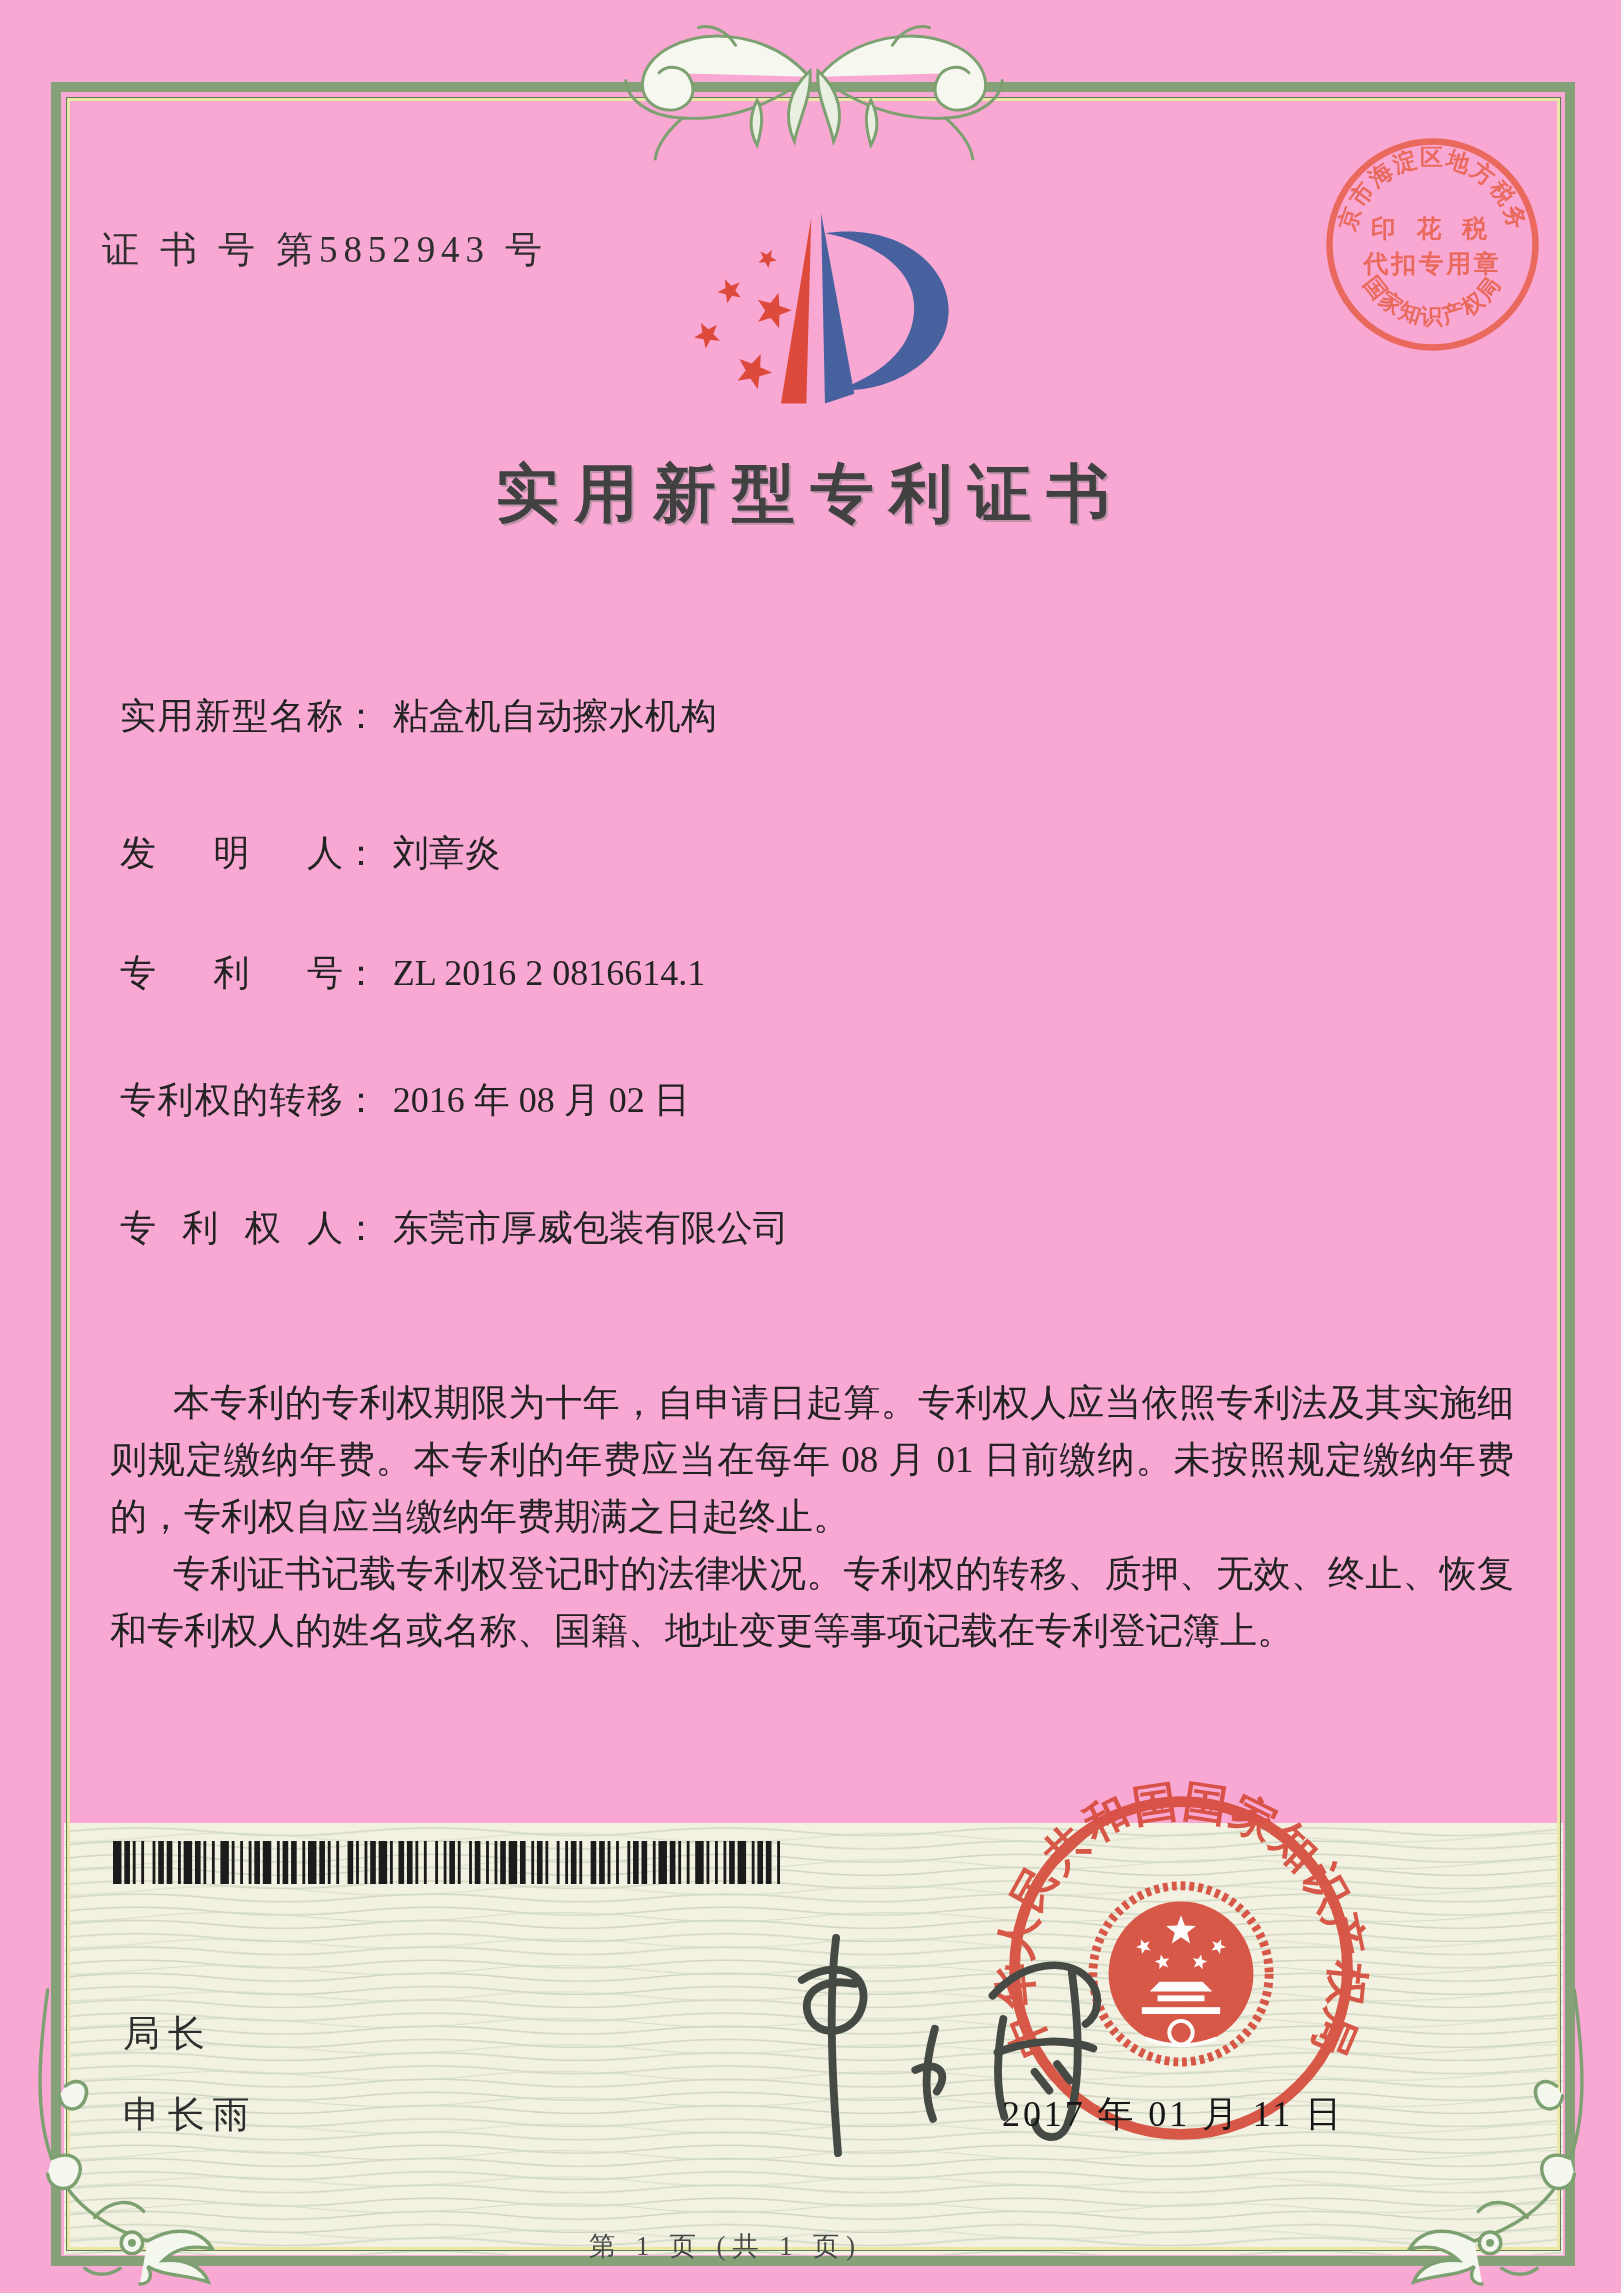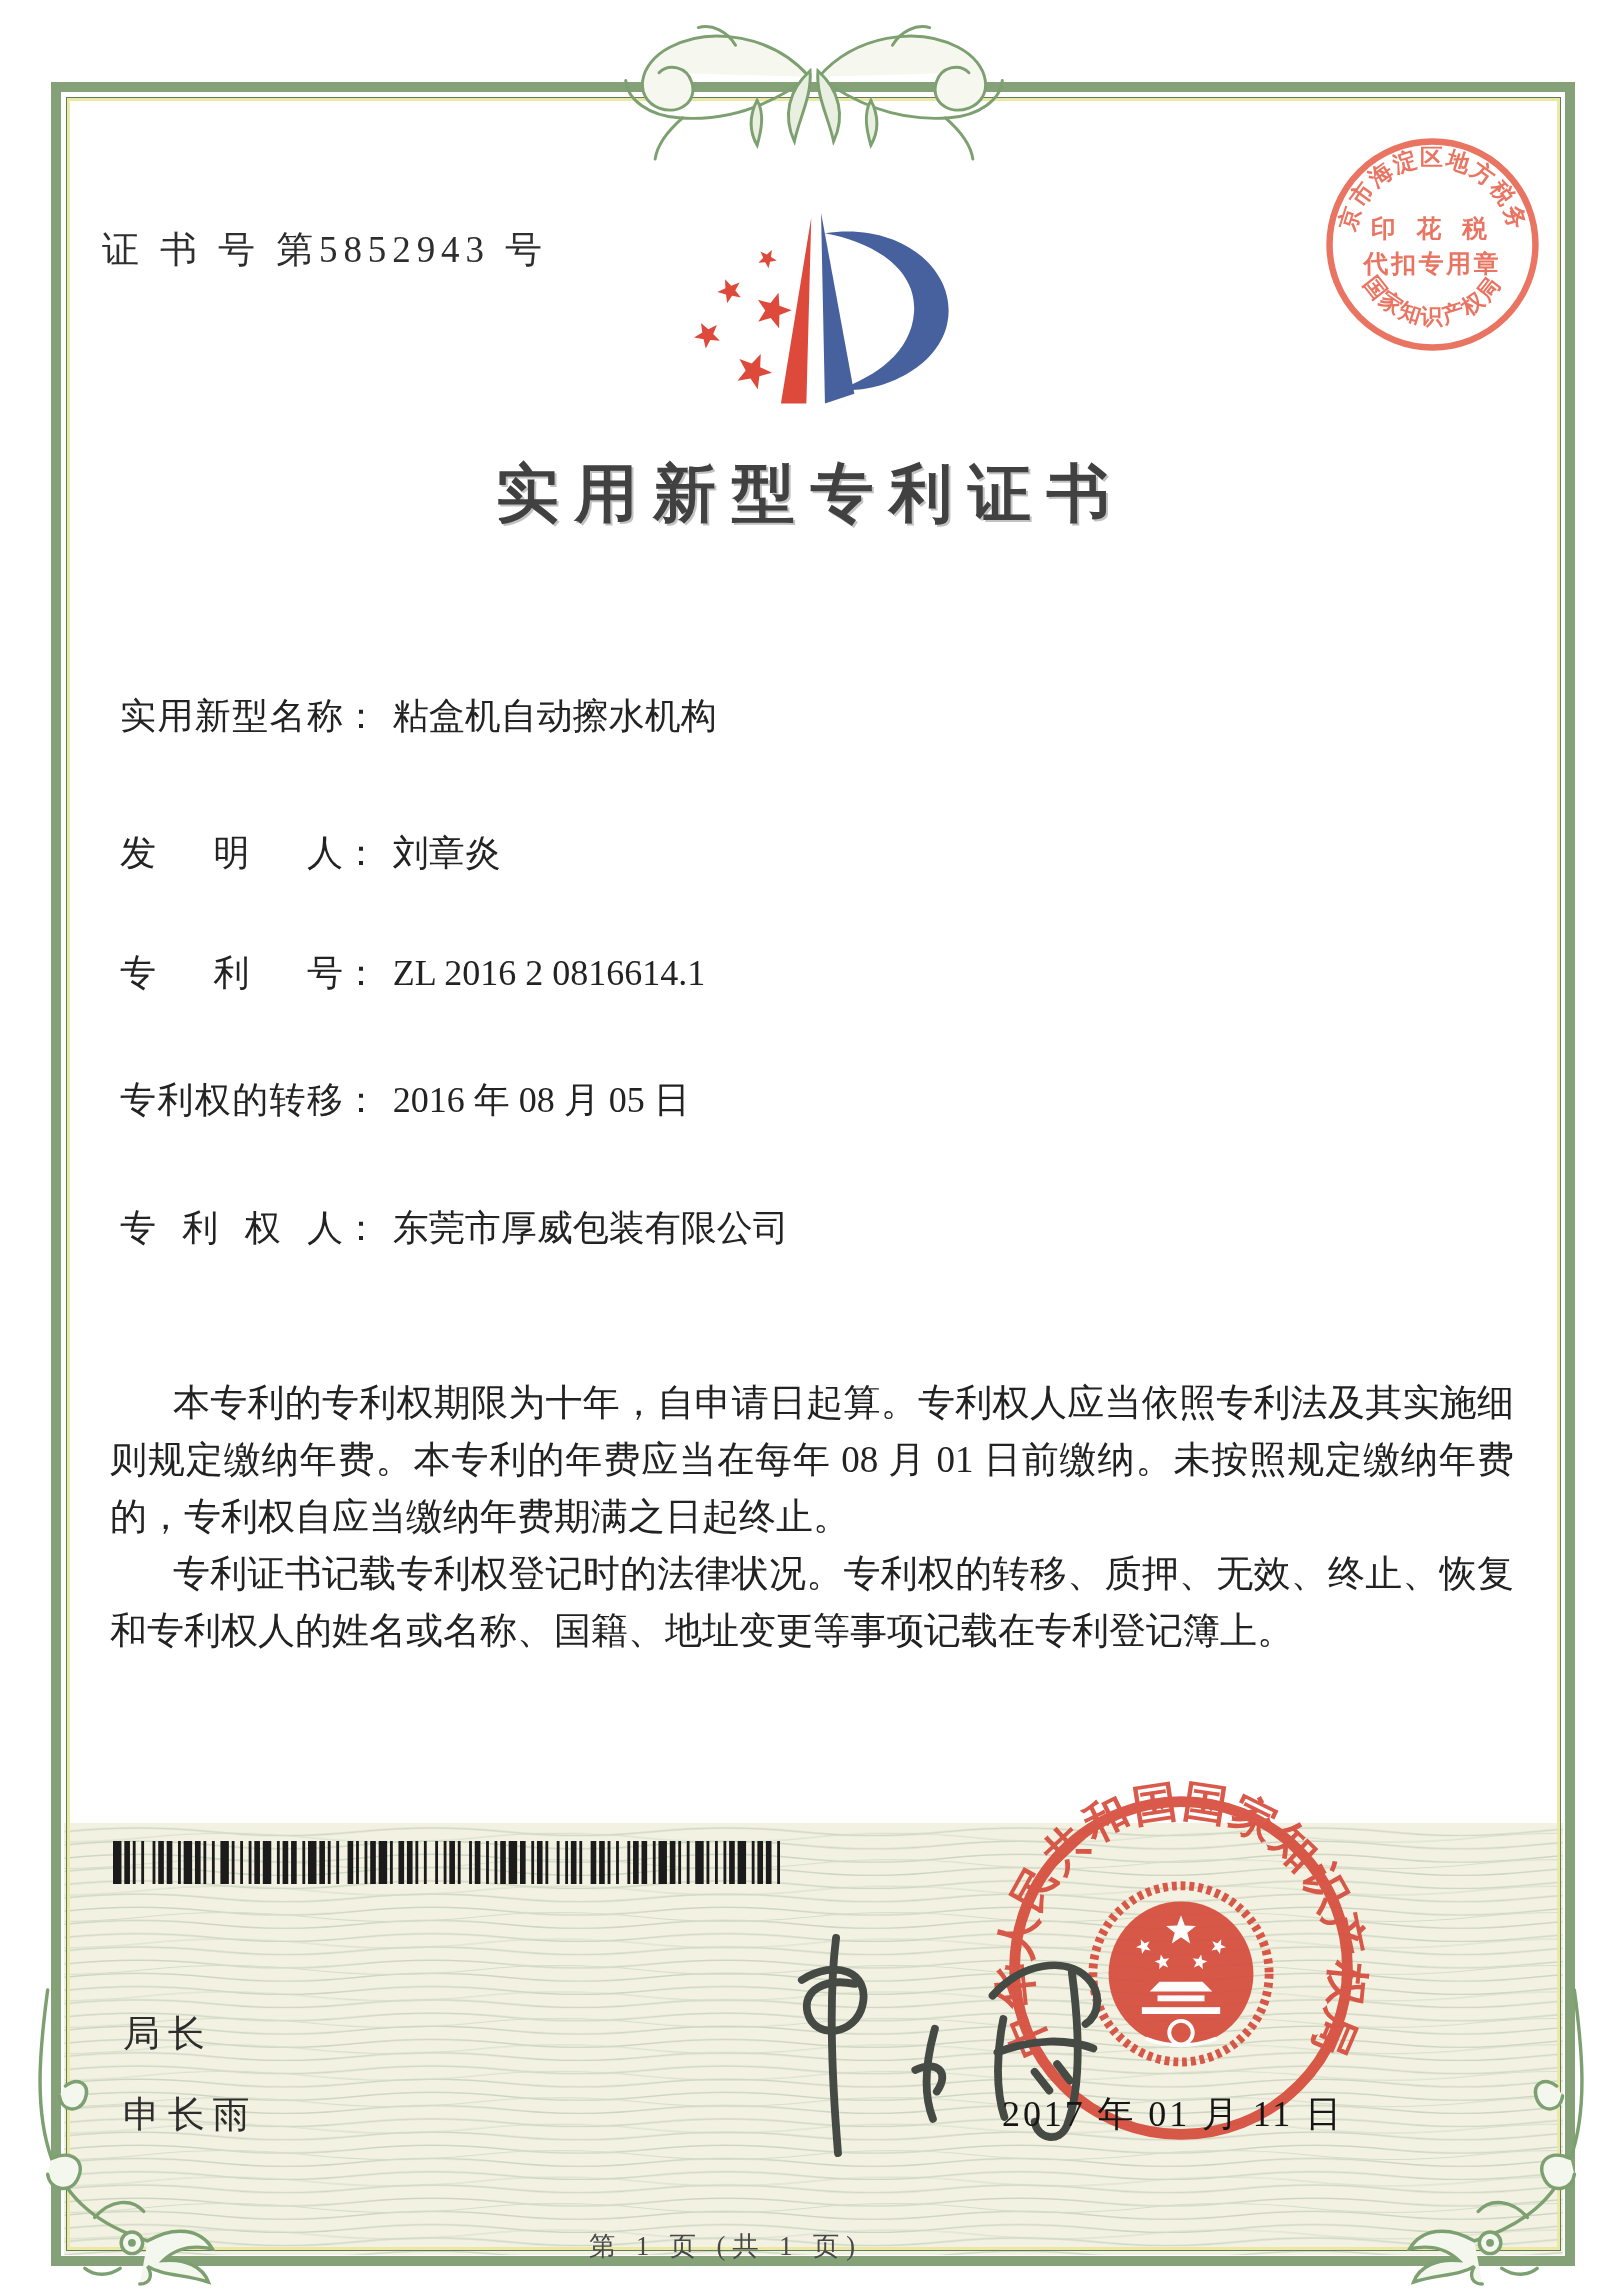--- a/index.html
+++ b/index.html
@@ -1,18 +1,18 @@
 <!DOCTYPE html>
 <html><head>
 <meta charset="utf-8">
 <style>
   html,body{margin:0;padding:0;background:#e8e8e2;}
   .page{
     position:relative; width:1621px; height:2294px; margin:0 auto;
-    background:#ffffff; overflow:hidden;
+    background:#f9a8d4; overflow:hidden;
     font-family:"Liberation Serif","DejaVu Serif",serif;
     color:#2b2b2b;
   }
   
   .frame-band{
     position:absolute; left:51px; top:82px; width:1524px; height:2184px;
     border:10.8px solid #84a178; box-sizing:border-box;
   }
   .frame-line{
     position:absolute; left:66px; top:97px; width:1495px; height:2154px;
@@ -160,21 +160,21 @@
   <div class="field" style="top:692px;">
     <span class="f-label">实用新型名称</span><span class="f-colon">：</span><span>粘盒机自动擦水机构</span>
   </div>
   <div class="field" style="top:829px;">
     <span class="f-label">发明人</span><span class="f-colon">：</span><span>刘章炎</span>
   </div>
   <div class="field" style="top:949px;">
     <span class="f-label">专利号</span><span class="f-colon">：</span><span>ZL 2016 2 0816614.1</span>
   </div>
   <div class="field" style="top:1076px;">
-    <span class="f-label">专利权的转移</span><span class="f-colon">：</span><span>2016 年 08 月 05 日</span>
+    <span class="f-label">专利权的转移</span><span class="f-colon">：</span><span>2016 年 08 月 02 日</span>
   </div>
   <div class="field" style="top:1204px;">
     <span class="f-label">专利权人</span><span class="f-colon">：</span><span>东莞市厚威包装有限公司</span>
   </div>
 
   <div class="paras">
     <p>本专利的专利权期限为十年，自申请日起算。专利权人应当依照专利法及其实施细则规定缴纳年费。本专利的年费应当在每年 08 月 01 日前缴纳。未按照规定缴纳年费的，专利权自应当缴纳年费期满之日起终止。</p>
     <p>专利证书记载专利权登记时的法律状况。专利权的转移、质押、无效、终止、恢复和专利权人的姓名或名称、国籍、地址变更等事项记载在专利登记簿上。</p>
   </div>
 

